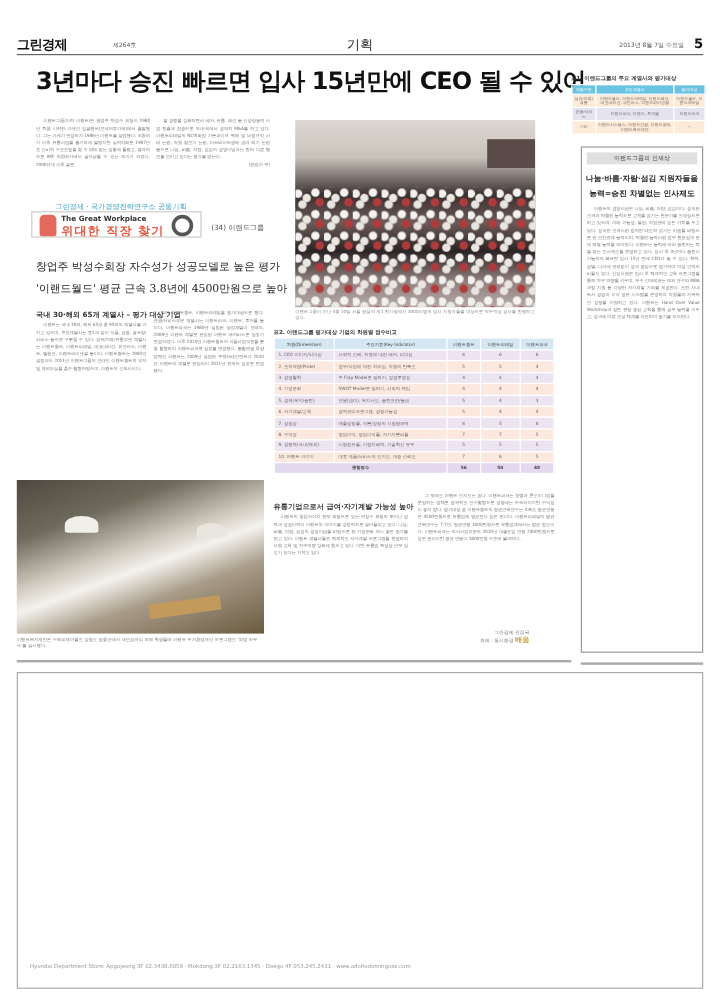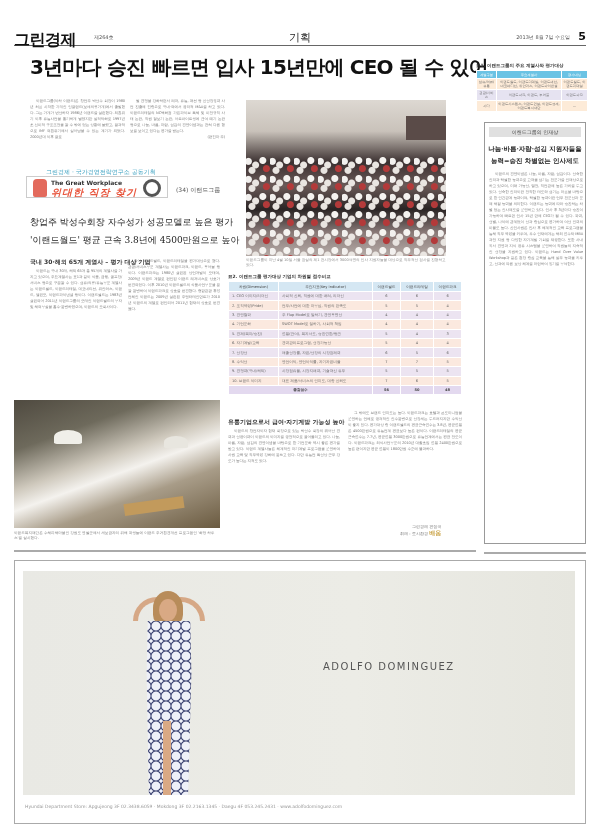--- a/index.html
+++ b/index.html
@@ -1,20 +1,20 @@
 <!DOCTYPE html>
 <html><head>
 <meta charset="utf-8">
 <style>
   * { box-sizing: border-box; margin: 0; padding: 0; }
   html, body { width: 600px; height: 838px; background: #ffffff; overflow: hidden; }
   body { font-family: "DejaVu Sans", sans-serif; color: #333; position: relative; }
 
   .masthead { position: absolute; left: 14px; right: 14px; top: 30px; height: 16px; border-bottom: 1px solid #666; }
-  .mh-name { position: absolute; left: 0; top: 0; font-size: 16px; font-weight: bold; color: #111; letter-spacing: -0.5px; }
+  .mh-name { position: absolute; left: 0; top: 0; font-size: 11px; font-weight: bold; color: #111; letter-spacing: -0.5px; }
   .mh-issue { position: absolute; left: 80px; top: 4px; font-size: 5px; color: #555; }
   .mh-section { position: absolute; left: 0; right: 0; top: 0; text-align: center; font-size: 11px; color: #222; }
   .mh-date { position: absolute; right: 16px; top: 4px; font-size: 5px; color: #555; }
   .mh-page { position: absolute; right: 0; top: 0; font-size: 11px; font-weight: bold; color: #111; }
 
   .headline { position: absolute; left: 30px; top: 54px; width: 430px; font-size: 20px; font-weight: bold; color: #111; letter-spacing: -0.8px; white-space: nowrap; }
 
   .txt { font-size: 3.6px; line-height: 6px; color: #777; text-align: justify; letter-spacing: -0.1px; }
   .txt p { text-indent: 6px; }
 
@@ -23,21 +23,21 @@
 
   .photo-top { position: absolute; left: 246px; top: 100px; width: 200px; height: 156px; background: linear-gradient(180deg, #ddd8d2 0%, #c9c2ba 20%, #3b3030 40%, #6a5a58 55%, #2a2424 70%, #8a7a78 85%, #b4aaa6 100%); overflow: hidden; }
   .photo-top .crowd { position: absolute; left: 0; right: 0; bottom: 0; height: 100px; background-image: radial-gradient(circle at 10% 30%, #f2f0ee 3px, transparent 4px), radial-gradient(circle at 40% 50%, #eae6e2 3px, transparent 4px), radial-gradient(circle at 70% 25%, #f5f3f0 3px, transparent 4px), radial-gradient(circle at 85% 70%, #b33a3a 3px, transparent 4px), radial-gradient(circle at 25% 80%, #e8e4e0 3px, transparent 4px); background-size: 24px 18px; }
   .photo-top .banner { position: absolute; left: 160px; top: 16px; width: 40px; height: 24px; background: #5a4b48; }
   .cap-top { position: absolute; left: 246px; top: 258px; width: 200px; font-size: 3.6px; line-height: 5px; color: #888; }
 
   .series-label { position: absolute; left: 46px; top: 168px; font-size: 6px; color: #3aa0c0; }
   .logo-box { position: absolute; left: 26px; top: 176px; width: 142px; height: 22px; border: 1px solid #ccc; background: #fff; overflow: hidden; }
   .logo-thumb { position: absolute; left: 6px; top: 2px; width: 14px; height: 18px; background: #e36a5c; border-radius: 4px 4px 2px 2px; }
   .logo-en { position: absolute; left: 24px; top: 2px; font-size: 6px; font-weight: bold; color: #333; }
-  .logo-ko { position: absolute; left: 24px; top: 9px; font-size: 10px; font-weight: bold; color: #e8573f; letter-spacing: 1px; font-style: italic; }
+  .logo-ko { position: absolute; left: 24px; top: 9px; font-size: 10px; font-weight: bold; color: #e8573f; letter-spacing: 1px; }
   .logo-mag { position: absolute; right: 6px; top: 2px; width: 18px; height: 18px; border: 3px solid #555; border-radius: 50%; }
   .series-no { position: absolute; left: 176px; top: 186px; font-size: 6px; color: #555; }
 
   .subhead { position: absolute; left: 30px; width: 200px; text-align: left; font-family: "DejaVu Serif", serif; font-size: 9px; color: #222; white-space: nowrap; }
   .sh1 { top: 216px; }
   .sh2 { top: 234px; }
 
   .col-head { position: absolute; font-size: 6px; font-weight: bold; color: #333; white-space: nowrap; }
   .ch1 { left: 30px; top: 258px; }
   .body1 { position: absolute; left: 30px; top: 268px; width: 92px; }
@@ -285,24 +285,14 @@
   <div class="sb-head sbh2">능력=승진 차별없는 인사제도</div>
   <div class="txt sb-body">
       <p>이랜드의 경영이념은 나눔, 바름, 자람, 섬김이다. 성숙한 인격과 탁월한 능력으로 고객을 섬기는 전문가를 인재상으로 하고 있으며, 미래 가능성, 열정, 직업관에 높은 가치를 두고 있다. 성숙한 인격이란 정직한 태도와 섬기는 마음을 바탕으로 한 인간관계 능력이며, 탁월한 능력이란 업무 전문성과 문제 해결 능력을 의미한다. 이랜드는 능력에 따라 승진하는 차별 없는 인사제도를 운영하고 있다. 입사 후 3년마다 승진이 가능하며 빠르면 입사 15년 만에 CEO가 될 수 있다. 학력, 성별, 나이에 관계없이 성과 중심으로 평가하며 여성 인력의 비율도 높다. 신입사원은 입사 후 체계적인 교육 프로그램을 통해 직무 역량을 키우며, 우수 인재에게는 해외 연수와 MBA 과정 지원 등 다양한 자기계발 기회를 제공한다. 또한 사내 독서 경영과 지식 공유 시스템을 운영하여 직원들의 지속적인 성장을 지원하고 있다. 이랜드는 Hand Over Value Workshop과 같은 현장 중심 교육을 통해 실무 능력을 키우고, 성과에 따른 보상 체계를 마련하여 동기를 부여한다.</p>
     </div>
 </div>
 
 <div class="hr-thick hr1"></div>
 <div class="hr-thick hr2"></div>
 
 <div class="ad">
-  <div class="ad-bg">
-    <div class="model">
-      <div class="arms"></div>
-      <div class="hair"></div>
-      <div class="face"></div>
-      <div class="dress"></div>
-      <div class="leg"></div>
-    </div>
-    <div class="ad-logo">ADOLFO DOMINGUEZ</div>
-  </div>
   <div class="ad-footer">Hyundai Department Store: Apgujeong 3F 02.3438.6059 · Mokdong 3F 02.2163.1345 · Daegu 4F 053.245.2431 · www.adolfodominguez.com</div>
 </div>
 
 </body></html>

